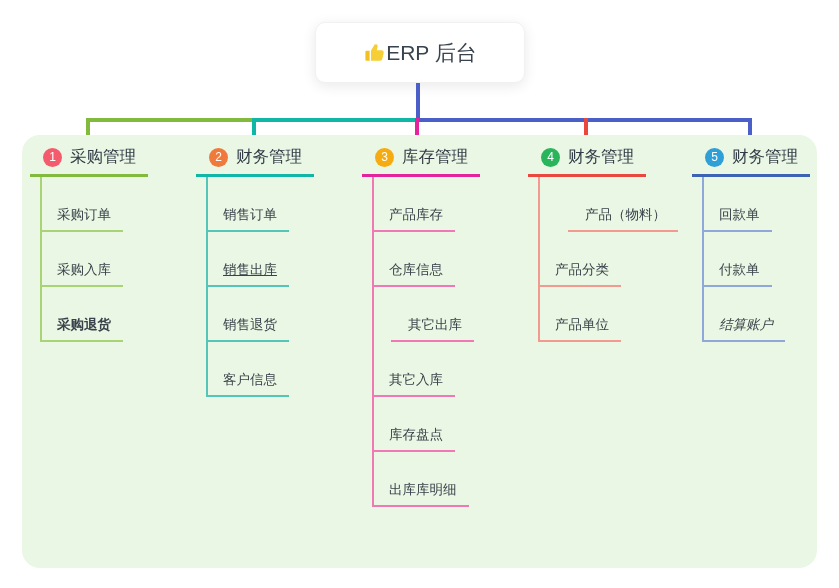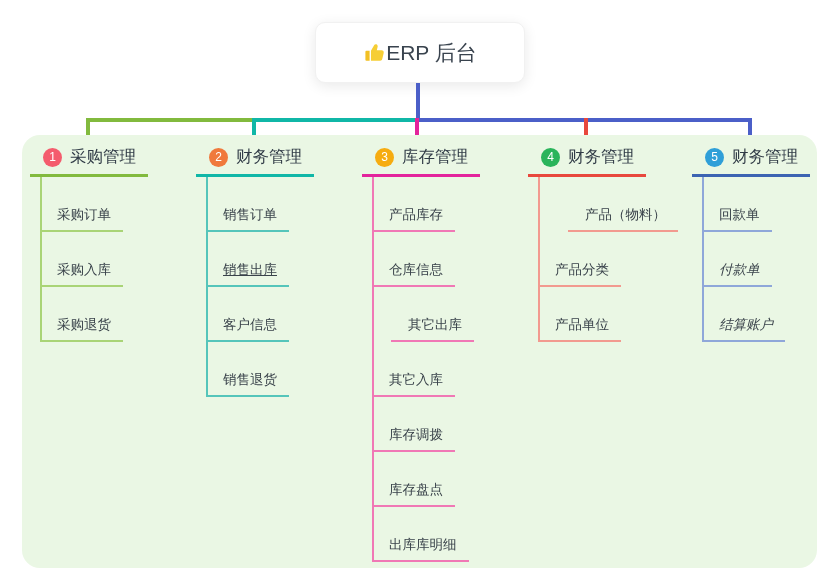--- a/index.html
+++ b/index.html
@@ -70,42 +70,42 @@
       <span class="branch-label">采购管理</span>
     </div>
     <div class="children" style="border-left-color: rgb(169, 212, 118);">
       <div class="child-row">
           <span class="child-label" style="border-bottom-color: rgb(169, 212, 118);">采购订单</span>
         </div>
       <div class="child-row">
           <span class="child-label" style="border-bottom-color: rgb(169, 212, 118); text-align: right;">采购入库</span>
         </div>
       <div class="child-row">
-          <span class="child-label" style="border-bottom-color: rgb(169, 212, 118);">采购退货</span>
+          <span class="child-label" style="border-bottom-color: rgb(169, 212, 118); font-weight: bold;">采购退货</span>
         </div>
     </div>
   </div>
 
   <div class="col col2">
     <div class="branch-header" style="border-bottom-color: rgb(16, 183, 167);">
       <span class="badge" style="background: rgb(240, 121, 60);">2</span>
       <span class="branch-label">财务管理</span>
     </div>
     <div class="children" style="border-left-color: rgb(85, 197, 186);">
       <div class="child-row">
           <span class="child-label" style="border-bottom-color: rgb(85, 197, 186);">销售订单</span>
         </div>
       <div class="child-row">
           <span class="child-label" style="border-bottom-color: rgb(85, 197, 186); text-decoration: underline;">销售出库</span>
         </div>
       <div class="child-row">
-          <span class="child-label" style="border-bottom-color: rgb(85, 197, 186);">客户信息</span>
+          <span class="child-label" style="border-bottom-color: rgb(85, 197, 186);">销售退货</span>
         </div>
       <div class="child-row">
-          <span class="child-label" style="border-bottom-color: rgb(85, 197, 186);">销售退货</span>
+          <span class="child-label" style="border-bottom-color: rgb(85, 197, 186);">客户信息</span>
         </div>
     </div>
   </div>
 
   <div class="col col3">
     <div class="branch-header" style="border-bottom-color: rgb(227, 36, 156);">
       <span class="badge" style="background: rgb(246, 172, 16);">3</span>
       <span class="branch-label">库存管理</span>
     </div>
     <div class="children" style="border-left-color: rgb(240, 120, 181);">
@@ -113,23 +113,20 @@
           <span class="child-label" style="border-bottom-color: rgb(240, 120, 181);">产品库存</span>
         </div>
       <div class="child-row">
           <span class="child-label" style="border-bottom-color: rgb(240, 120, 181);">仓库信息</span>
         </div>
       <div class="child-row">
           <span class="child-label" style="border-bottom-color: rgb(240, 120, 181); margin-left: 17px;">其它出库</span>
         </div>
       <div class="child-row">
           <span class="child-label" style="border-bottom-color: rgb(240, 120, 181);">其它入库</span>
-        </div>
-      <div class="child-row">
-          <span class="child-label" style="border-bottom-color: rgb(240, 120, 181);">库存调拨</span>
         </div>
       <div class="child-row">
           <span class="child-label" style="border-bottom-color: rgb(240, 120, 181);">库存盘点</span>
         </div>
       <div class="child-row">
           <span class="child-label" style="border-bottom-color: rgb(240, 120, 181);">出库库明细</span>
         </div>
     </div>
   </div>
 
@@ -154,21 +151,21 @@
   <div class="col col5">
     <div class="branch-header" style="border-bottom-color: rgb(60, 100, 178);">
       <span class="badge" style="background: rgb(47, 159, 216);">5</span>
       <span class="branch-label">财务管理</span>
     </div>
     <div class="children" style="border-left-color: rgb(143, 167, 217);">
       <div class="child-row">
           <span class="child-label" style="border-bottom-color: rgb(143, 167, 217);">回款单</span>
         </div>
       <div class="child-row">
-          <span class="child-label" style="border-bottom-color: rgb(143, 167, 217); font-style: italic;">付款单</span>
+          <span class="child-label" style="border-bottom-color: rgb(143, 167, 217);">付款单</span>
         </div>
       <div class="child-row">
           <span class="child-label" style="border-bottom-color: rgb(143, 167, 217); font-style: italic;">结算账户</span>
         </div>
     </div>
   </div>
 
 </div>
 
 </body></html>

